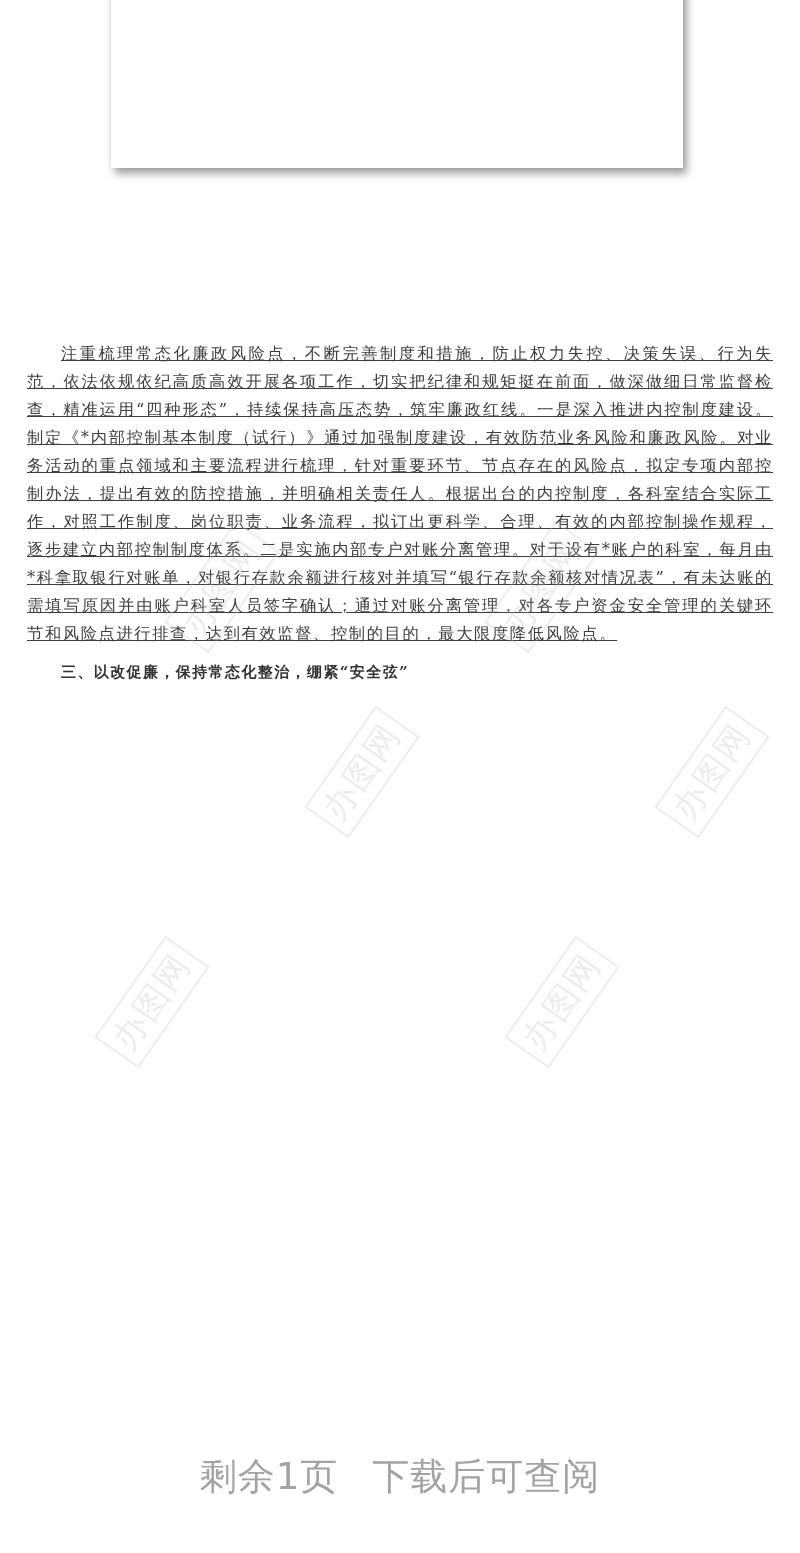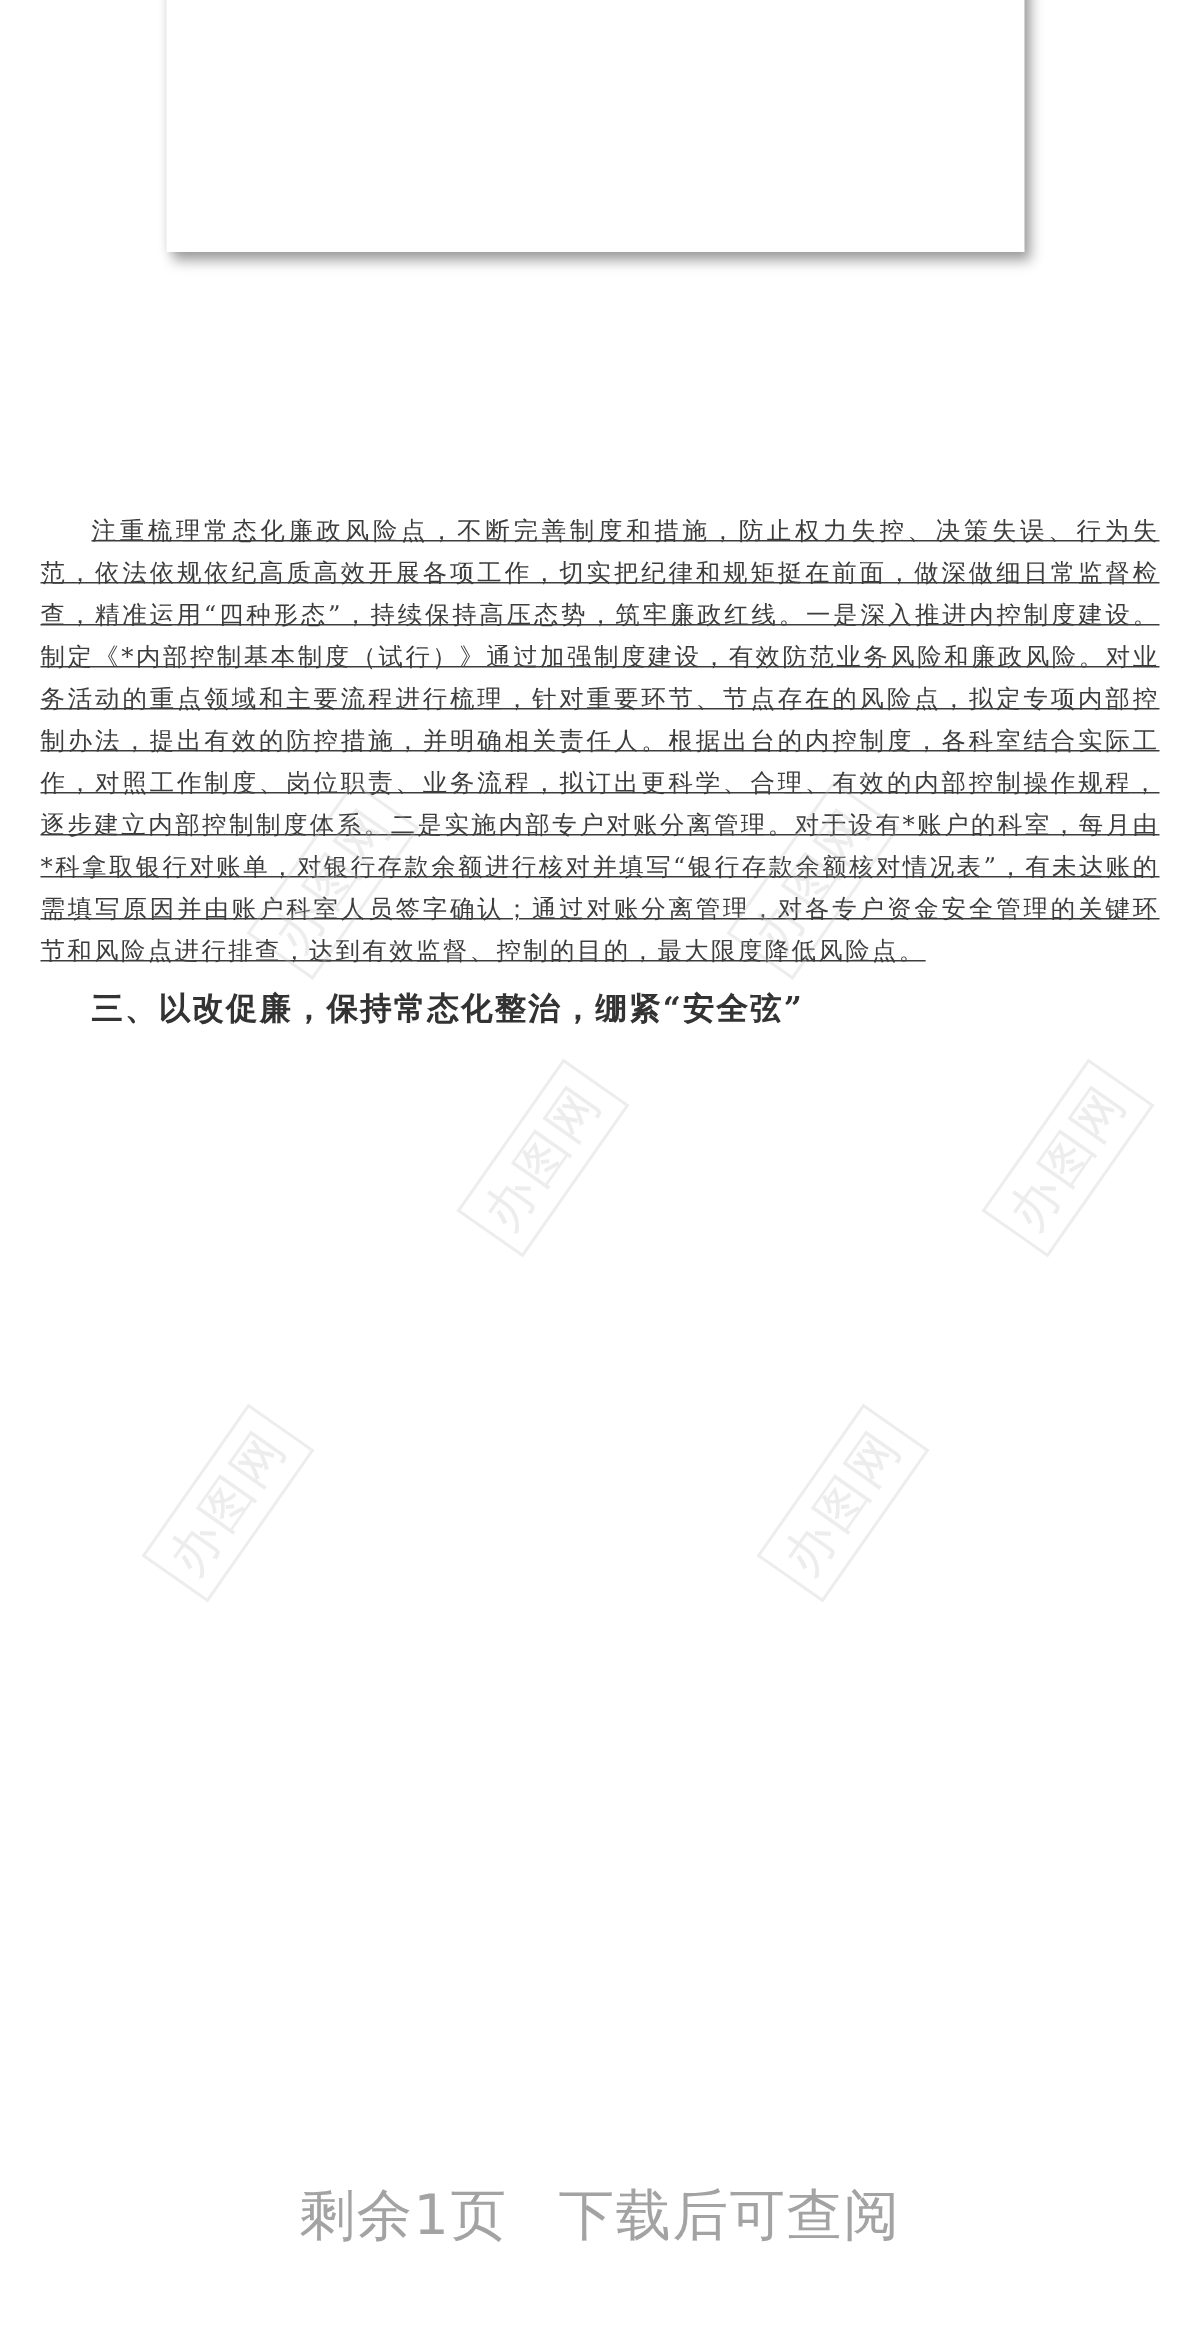--- a/index.html
+++ b/index.html
@@ -37,21 +37,21 @@
     line-height: 28px;
     letter-spacing: 1.6px;
     text-align: justify;
     text-align-last: left;
     color: #3d3d3d;
     text-decoration: underline;
   }
   .para.indent { text-indent: 34px; }
   .heading {
     margin: 0;
-    font-size: 21px;
+    font-size: 15px;
     line-height: 48.2px;
     letter-spacing: 1.4px;
     font-weight: bold;
     text-indent: 34px;
     color: #333;
   }
   .watermark {
     position: absolute;
     font-family: "DejaVu Sans", "Liberation Sans", sans-serif;
     font-size: 34px;

